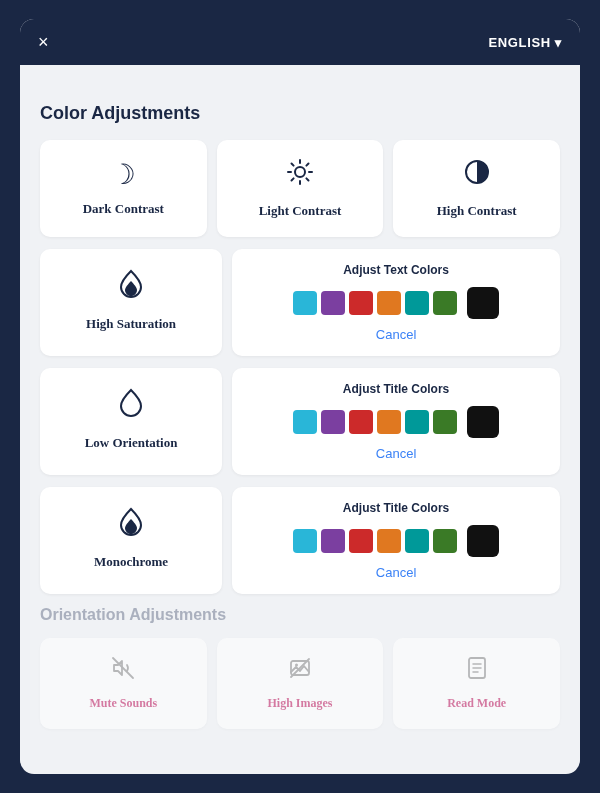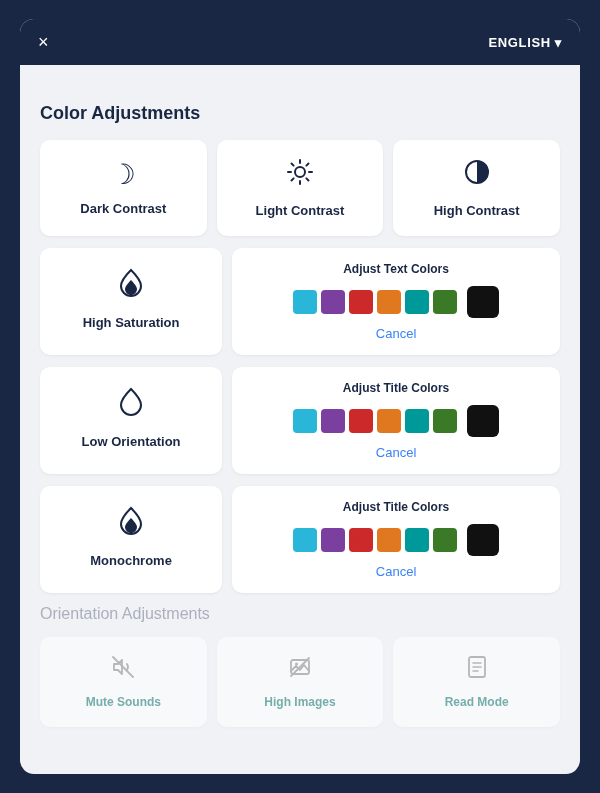--- a/index.html
+++ b/index.html
@@ -76,20 +76,21 @@
     }
     .card-icon {
       font-size: 26px;
       color: #1a2744;
     }
     .card-label {
       font-size: 13px;
       font-weight: 600;
       color: #1a2744;
       text-align: center;
+      font-family: Liberation Serif, serif;
     }
     .row-2 {
       display: grid;
       grid-template-columns: 1fr 1.8fr;
       gap: 10px;
       margin-bottom: 12px;
     }
     .adjust-card {
       background: #fff;
       border-radius: 10px;
@@ -128,21 +129,21 @@
     }
     .cancel-btn {
       font-size: 13px;
       font-weight: 500;
       color: #3b82f6;
       cursor: pointer;
       margin-top: 2px;
     }
     .orientation-title {
       font-size: 16px;
-      font-weight: 400;
+      font-weight: 700;
       color: #aab0be;
       margin-bottom: 14px;
       margin-top: 4px;
     }
     .grid-3-bottom {
       display: grid;
       grid-template-columns: repeat(3, 1fr);
       gap: 10px;
     }
     .card-faded {
@@ -156,21 +157,21 @@
       cursor: pointer;
       box-shadow: 0 1px 3px rgba(0,0,0,0.06);
       opacity: 0.55;
     }
     .card-faded .card-icon {
       font-size: 22px;
       color: #888;
     }
     .card-faded .card-label {
       font-size: 12px;
-      color: #0f766e;
+      color: #be185d;
     }
   </style>
 </head>
 <body>
 
 <div class="window">
 
   <div class="titlebar">
     <span class="close-btn">×</span>
     <div class="lang-selector">

